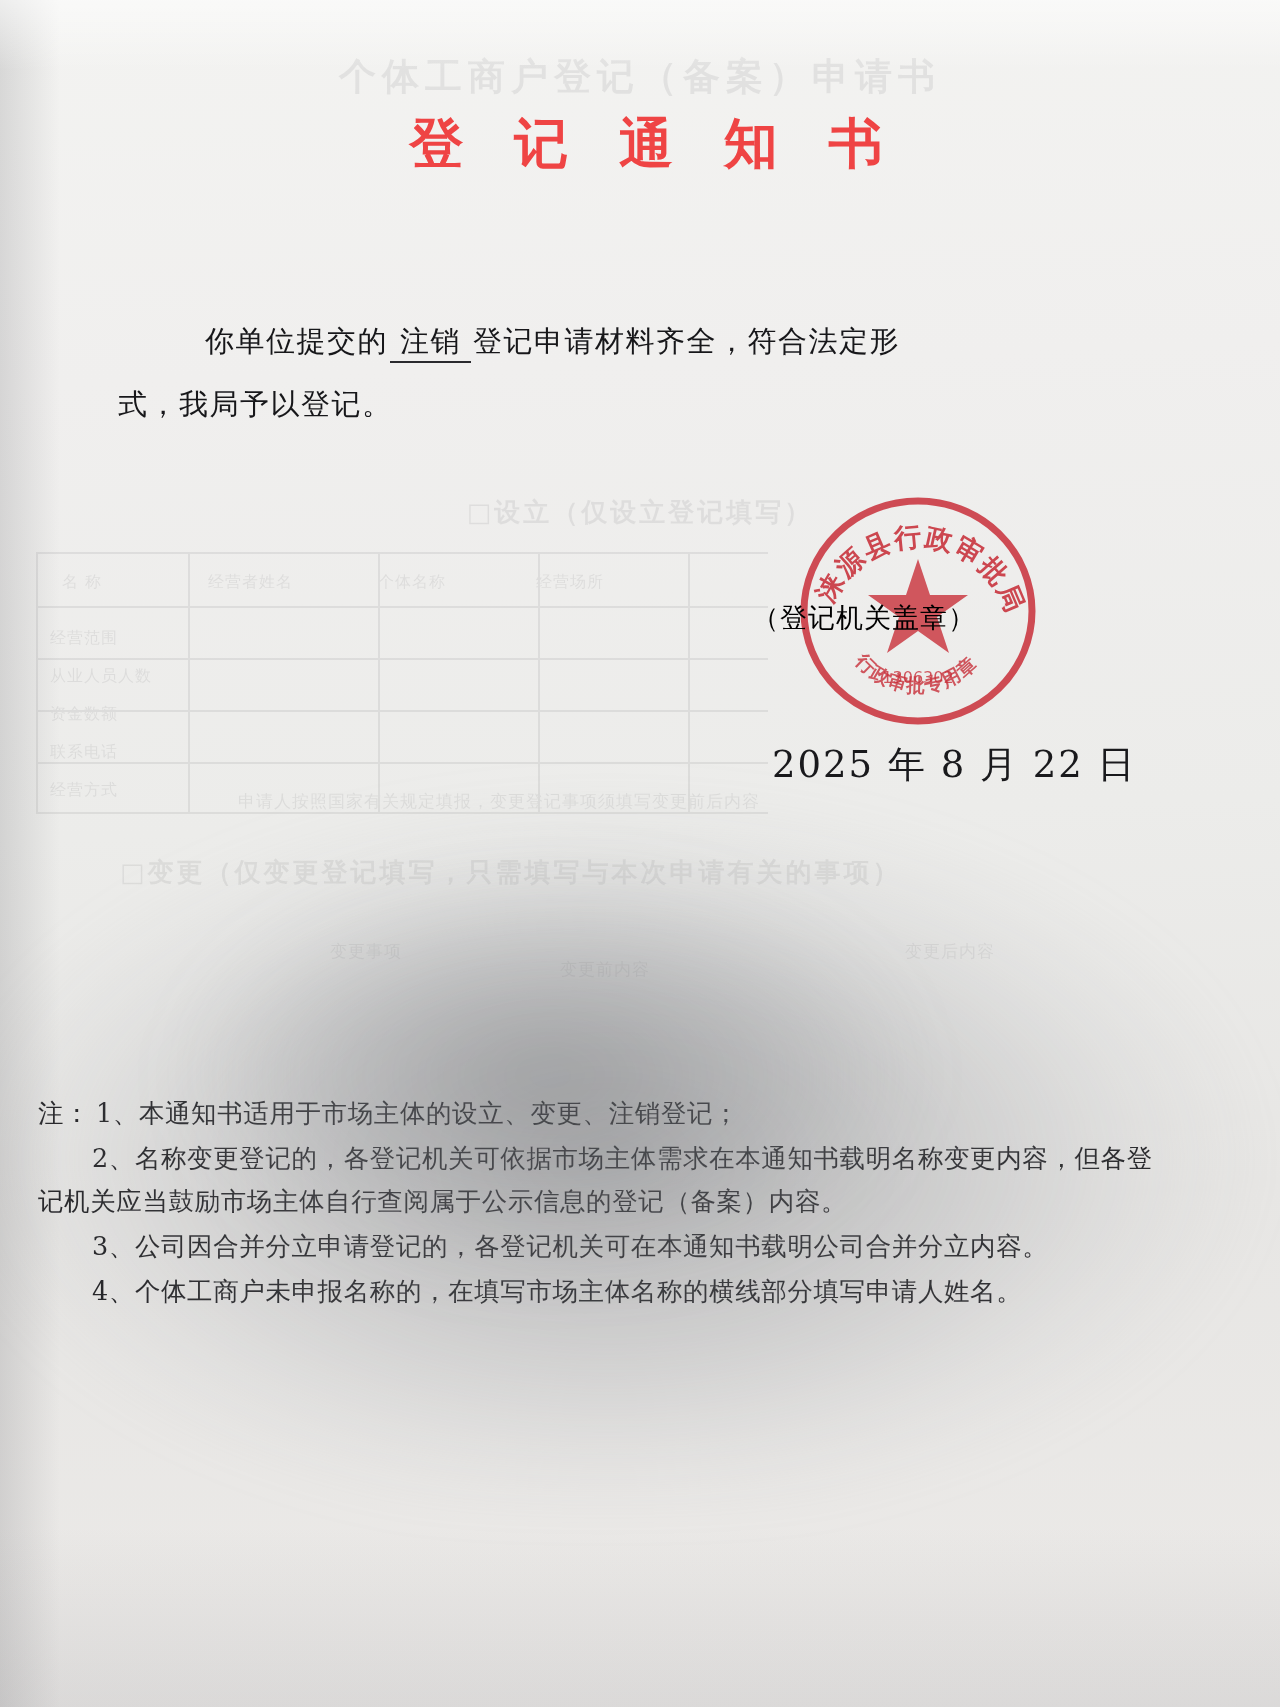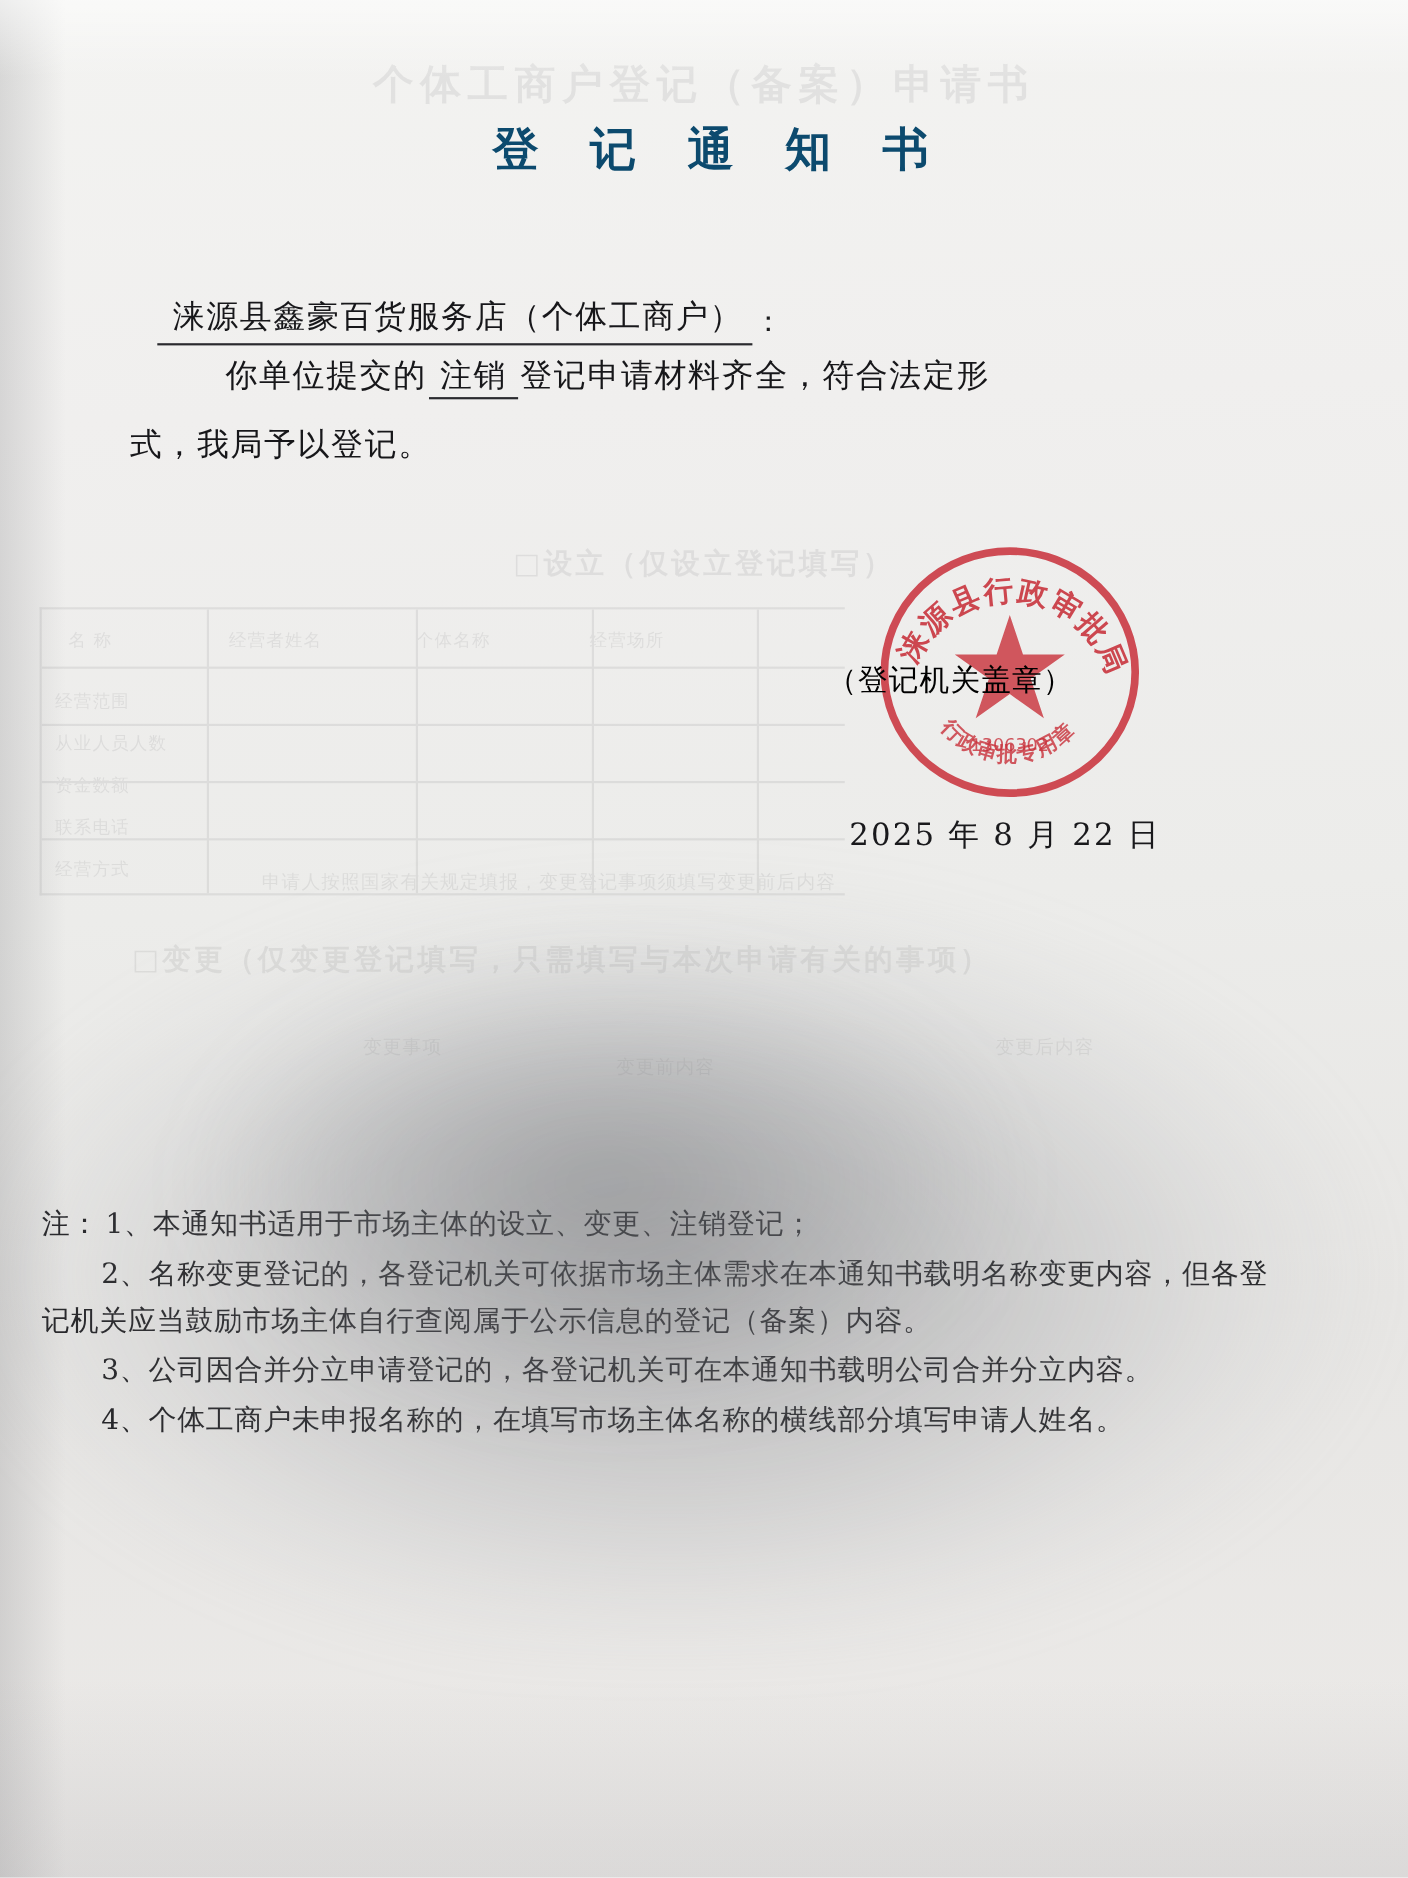--- a/index.html
+++ b/index.html
@@ -129,25 +129,25 @@
   #content {
     position: absolute;
     inset: 0;
   }
 
   .doc-title {
     position: absolute;
     top: 108px;
     left: 0; right: 0;
     text-align: center;
-    font-size: 42px;
+    font-size: 54px;
     font-weight: 700;
     letter-spacing: 16px;
     text-indent: 16px;
-    color: #0c4a6e;
+    color: #ef4444;
     font-family: "DejaVu Sans", "Liberation Sans", sans-serif;
     padding-left: 12px;
   }
 
   .doc-number {
     position: absolute;
     top: 198px;
     left: 0; right: 0;
     text-align: center;
     font-size: 23px;
@@ -218,21 +218,21 @@
     left: 752px;
     font-size: 27px;
     letter-spacing: 1px;
     color: #000000;
   }
 
   .seal-date {
     position: absolute;
     top: 740px;
     left: 772px;
-    font-size: 28px;
+    font-size: 37px;
     letter-spacing: 2px;
     color: #19191c;
   }
 
   
   #notes {
     position: absolute;
     left: 38px;
     top: 1092px;
     width: 1120px;
@@ -286,24 +286,20 @@
   <div class="bt-free" style="left:330px; top:940px;">变更事项</div>
   <div class="bt-free" style="left:560px; top:958px;">变更前内容</div>
   <div class="bt-free" style="left:905px; top:940px;">变更后内容</div>
 </div>
 
 <div id="content">
 
   <div class="doc-title">登 记 通 知 书</div>
 
 
-  <div class="addressee-row">
-    <span class="addressee-name">涞源县鑫豪百货服务店（个体工商户）</span>
-    <span class="addressee-colon">：</span>
-  </div>
 
   <div class="body-line1">
     <span>你单位提交的</span><span class="body-fill">注销</span><span>登记申请材料齐全，符合法定形</span>
   </div>
 
   <div class="body-line2">式，我局予以登记。</div>
 
   <div id="seal">
     <svg viewBox="0 0 256 248" xmlns="http://www.w3.org/2000/svg">
       <defs>

